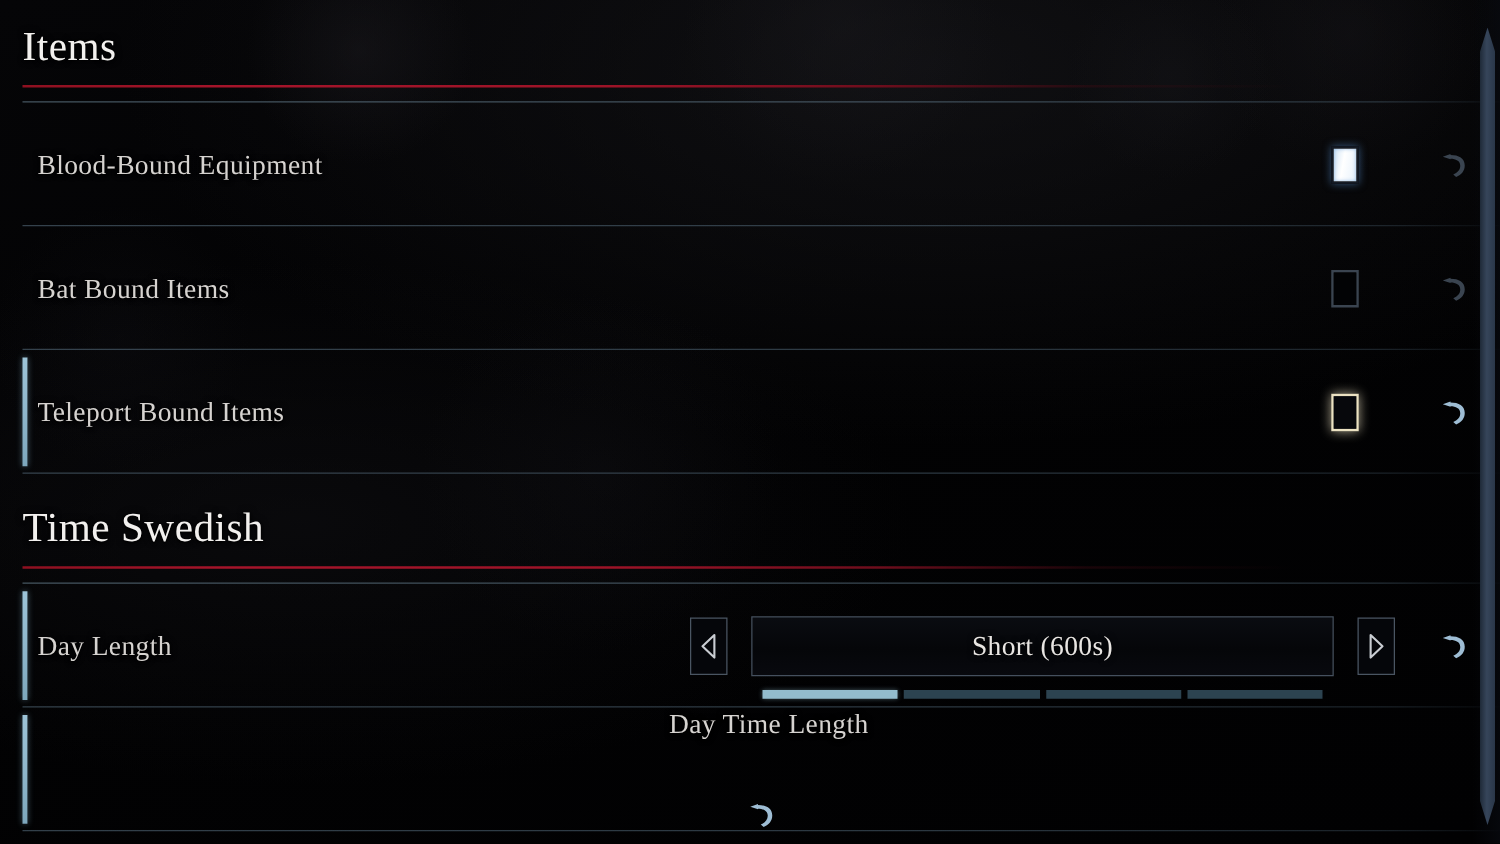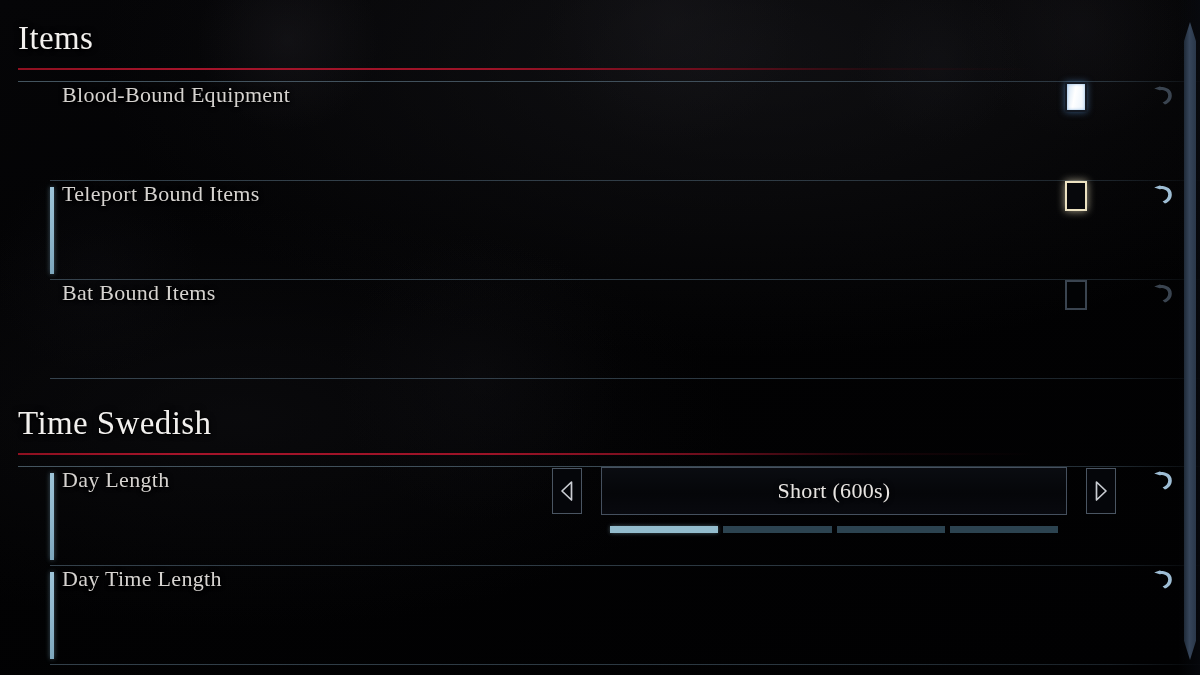--- a/index.html
+++ b/index.html
@@ -69,25 +69,24 @@
     margin-right: 0;
     background: linear-gradient(90deg,
         rgba(120,150,168,0.55) 0%, rgba(110,140,160,0.50) 60%,
         rgba(90,118,138,0.38) 92%, rgba(60,80,95,0.10) 100%);
   }
 
   
   .row {
     position: relative;
     display: flex;
-    align-items: flex-start;
+    align-items: center;
     height: 99px;
     padding-left: 18px;
     padding-right: 0;
-    margin-left: 32px;
   }
 
   .row-accent {
     position: absolute;
     left: 18px;
     top: 6px;
     bottom: 6px;
     width: 4px;
     background: linear-gradient(180deg, #9dc4d8 0%, #8fb7cc 50%, #7da7bd 100%);
     box-shadow: 0 0 5px rgba(140,190,215,0.45);
@@ -262,48 +261,48 @@
           </div>
           <div class="reset-wrap">
             <div class="reset-icon dim">
               <svg width="26" height="26" viewBox="0 0 26 26">
                 <path d="M10.4 4.2 L10.4 8.0 C14.6 8.0 18.2 9.6 18.2 13.6 C18.2 16.9 15.9 19.3 12.6 20.6 L14.9 22.6 C19.3 20.8 21.8 17.6 21.8 13.4 C21.8 7.6 17.0 5.0 10.4 5.0 L10.4 8.4 L4.2 6.4 Z"></path>
               </svg>
             </div>
           </div>
           <div class="row-divider"></div>
         </div>
+        <div class="row is-inactive">
+          <div class="row-label">Bat Bound Items</div>
+          <div class="row-spacer"></div>
+          <div class="checkbox-wrap">
+            <div class="checkbox state-unchecked">
+              <div class="fill"></div>
+            </div>
+          </div>
+          <div class="reset-wrap">
+            <div class="reset-icon dim">
+              <svg width="26" height="26" viewBox="0 0 26 26">
+                <path d="M10.4 4.2 L10.4 8.0 C14.6 8.0 18.2 9.6 18.2 13.6 C18.2 16.9 15.9 19.3 12.6 20.6 L14.9 22.6 C19.3 20.8 21.8 17.6 21.8 13.4 C21.8 7.6 17.0 5.0 10.4 5.0 L10.4 8.4 L4.2 6.4 Z"></path>
+              </svg>
+            </div>
+          </div>
+          <div class="row-divider"></div>
+        </div>
         <div class="row">
           <div class="row-accent"></div>
           <div class="row-label">Teleport Bound Items</div>
           <div class="row-spacer"></div>
           <div class="checkbox-wrap">
             <div class="checkbox state-hover">
               <div class="fill"></div>
             </div>
           </div>
           <div class="reset-wrap">
             <div class="reset-icon bright">
-              <svg width="26" height="26" viewBox="0 0 26 26">
-                <path d="M10.4 4.2 L10.4 8.0 C14.6 8.0 18.2 9.6 18.2 13.6 C18.2 16.9 15.9 19.3 12.6 20.6 L14.9 22.6 C19.3 20.8 21.8 17.6 21.8 13.4 C21.8 7.6 17.0 5.0 10.4 5.0 L10.4 8.4 L4.2 6.4 Z"></path>
-              </svg>
-            </div>
-          </div>
-          <div class="row-divider"></div>
-        </div>
-        <div class="row is-inactive">
-          <div class="row-label">Bat Bound Items</div>
-          <div class="row-spacer"></div>
-          <div class="checkbox-wrap">
-            <div class="checkbox state-unchecked">
-              <div class="fill"></div>
-            </div>
-          </div>
-          <div class="reset-wrap">
-            <div class="reset-icon dim">
               <svg width="26" height="26" viewBox="0 0 26 26">
                 <path d="M10.4 4.2 L10.4 8.0 C14.6 8.0 18.2 9.6 18.2 13.6 C18.2 16.9 15.9 19.3 12.6 20.6 L14.9 22.6 C19.3 20.8 21.8 17.6 21.8 13.4 C21.8 7.6 17.0 5.0 10.4 5.0 L10.4 8.4 L4.2 6.4 Z"></path>
               </svg>
             </div>
           </div>
           <div class="row-divider"></div>
         </div>
       </div>
       <div class="section" style="padding-top: 28px;">
         <div class="section-title" style="margin-bottom: 13px;">Time Swedish</div>
@@ -336,21 +335,21 @@
           </div>
           <div class="reset-wrap">
             <div class="reset-icon bright">
               <svg width="26" height="26" viewBox="0 0 26 26">
                 <path d="M10.4 4.2 L10.4 8.0 C14.6 8.0 18.2 9.6 18.2 13.6 C18.2 16.9 15.9 19.3 12.6 20.6 L14.9 22.6 C19.3 20.8 21.8 17.6 21.8 13.4 C21.8 7.6 17.0 5.0 10.4 5.0 L10.4 8.4 L4.2 6.4 Z"></path>
               </svg>
             </div>
           </div>
           <div class="row-divider"></div>
         </div>
-        <div class="row" style="height: 99px;">
+        <div class="row" style="height: 99px; flex-direction: column;">
           <div class="row-accent"></div>
           <div class="row-label">Day Time Length</div>
           <div class="row-spacer"></div>
           <div class="reset-wrap">
             <div class="reset-icon bright">
               <svg width="26" height="26" viewBox="0 0 26 26">
                 <path d="M10.4 4.2 L10.4 8.0 C14.6 8.0 18.2 9.6 18.2 13.6 C18.2 16.9 15.9 19.3 12.6 20.6 L14.9 22.6 C19.3 20.8 21.8 17.6 21.8 13.4 C21.8 7.6 17.0 5.0 10.4 5.0 L10.4 8.4 L4.2 6.4 Z"></path>
               </svg>
             </div>
           </div>

